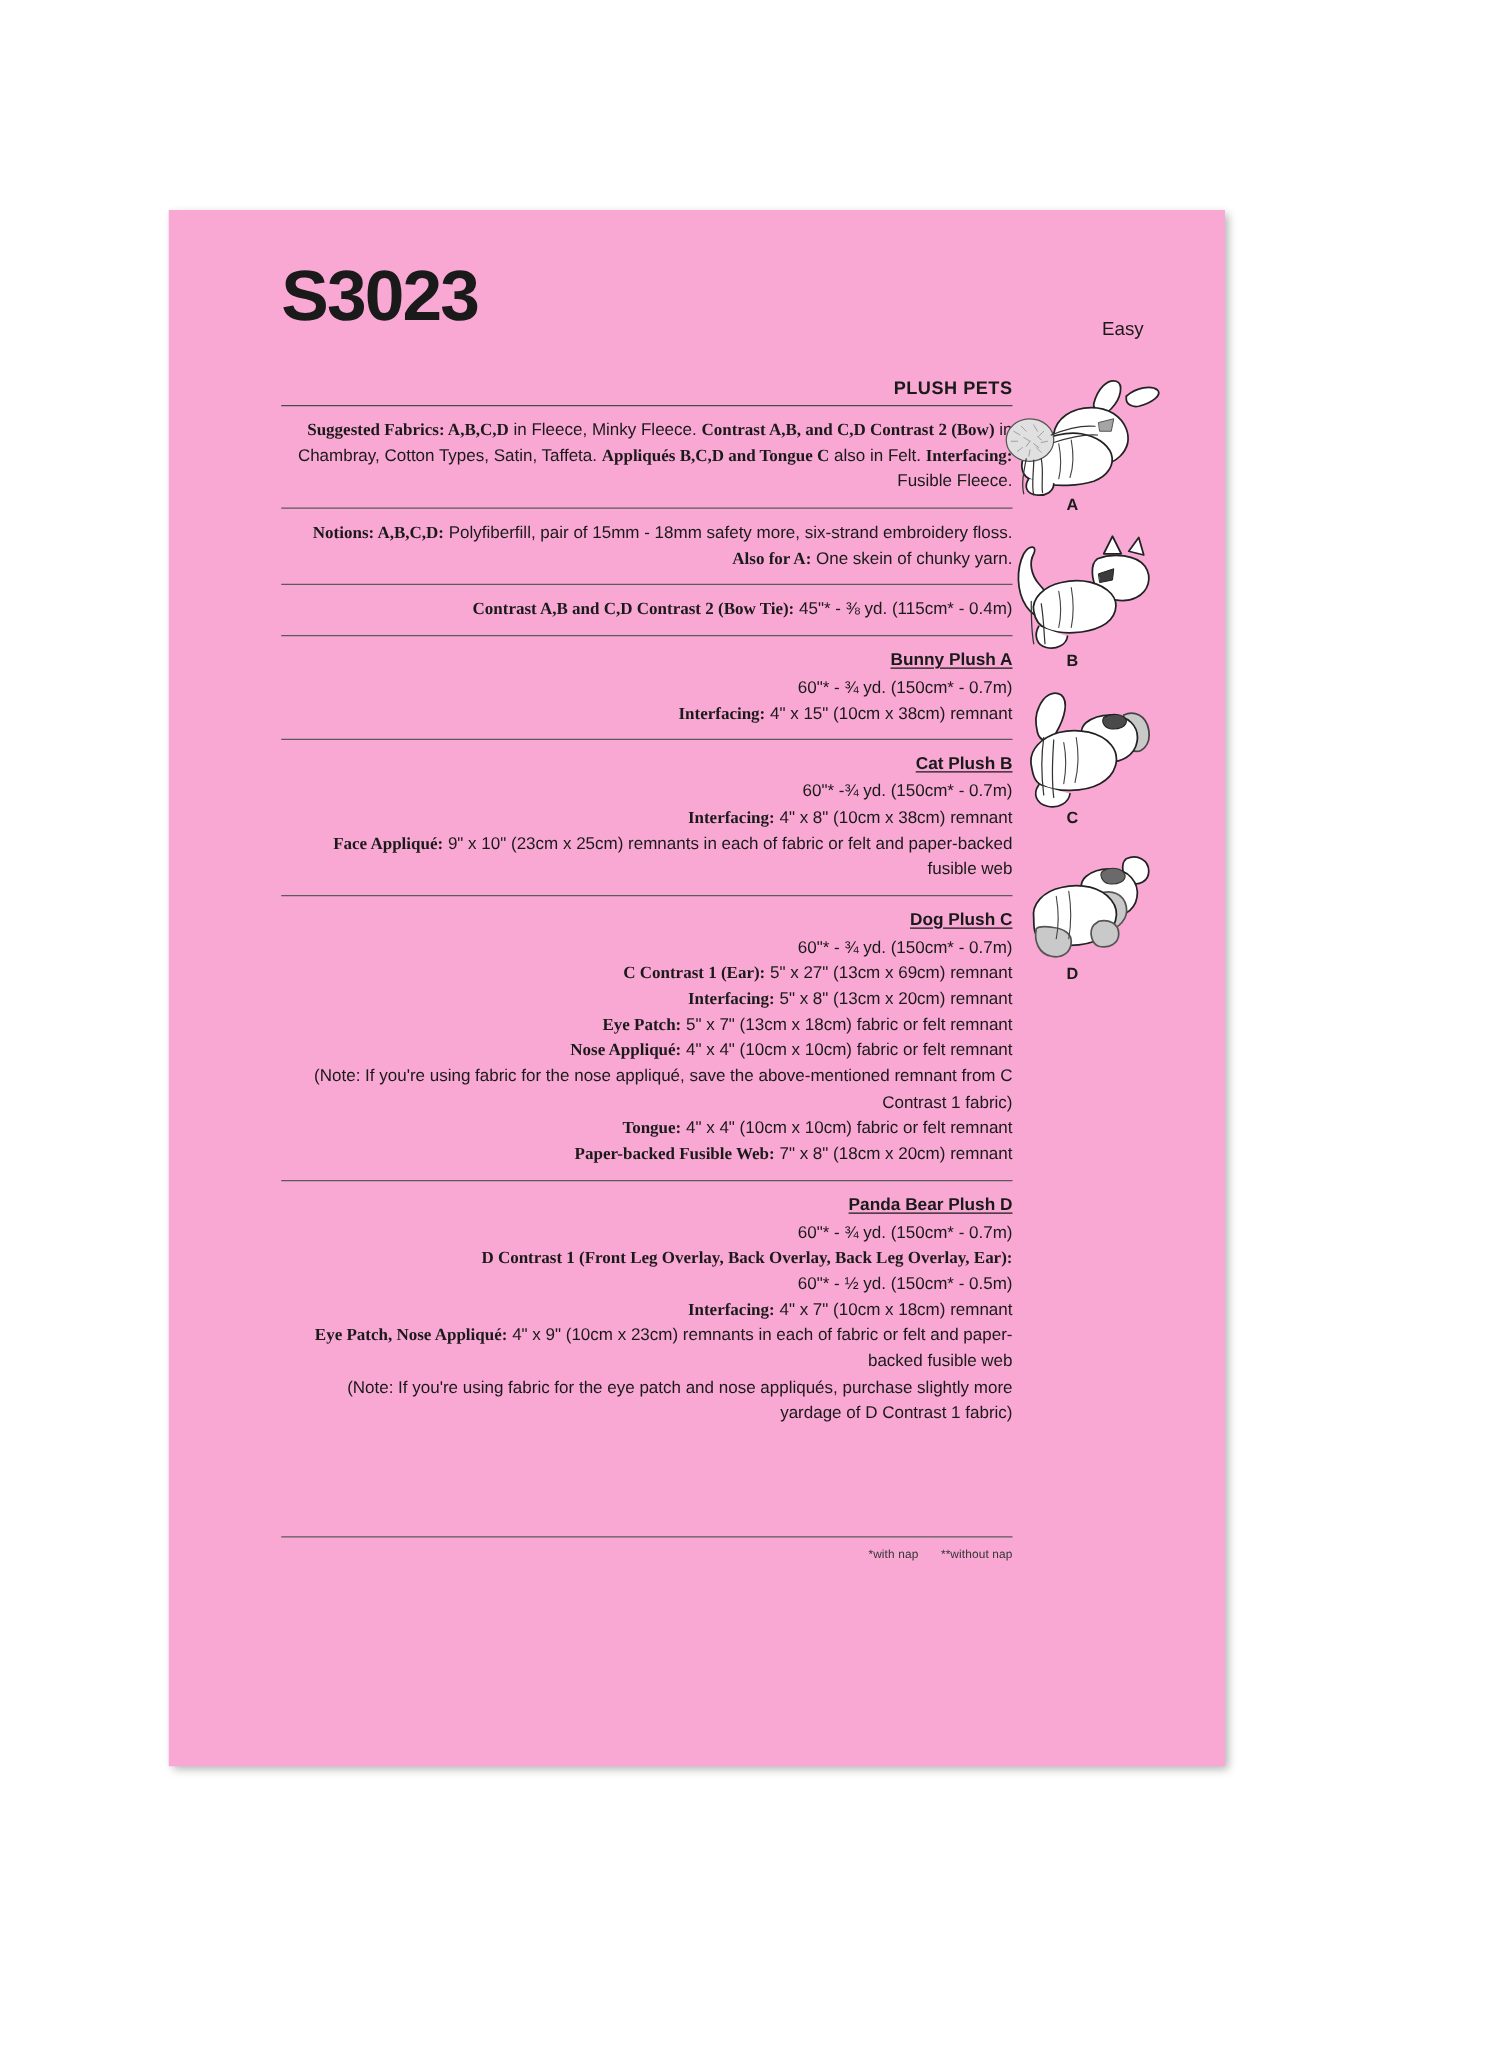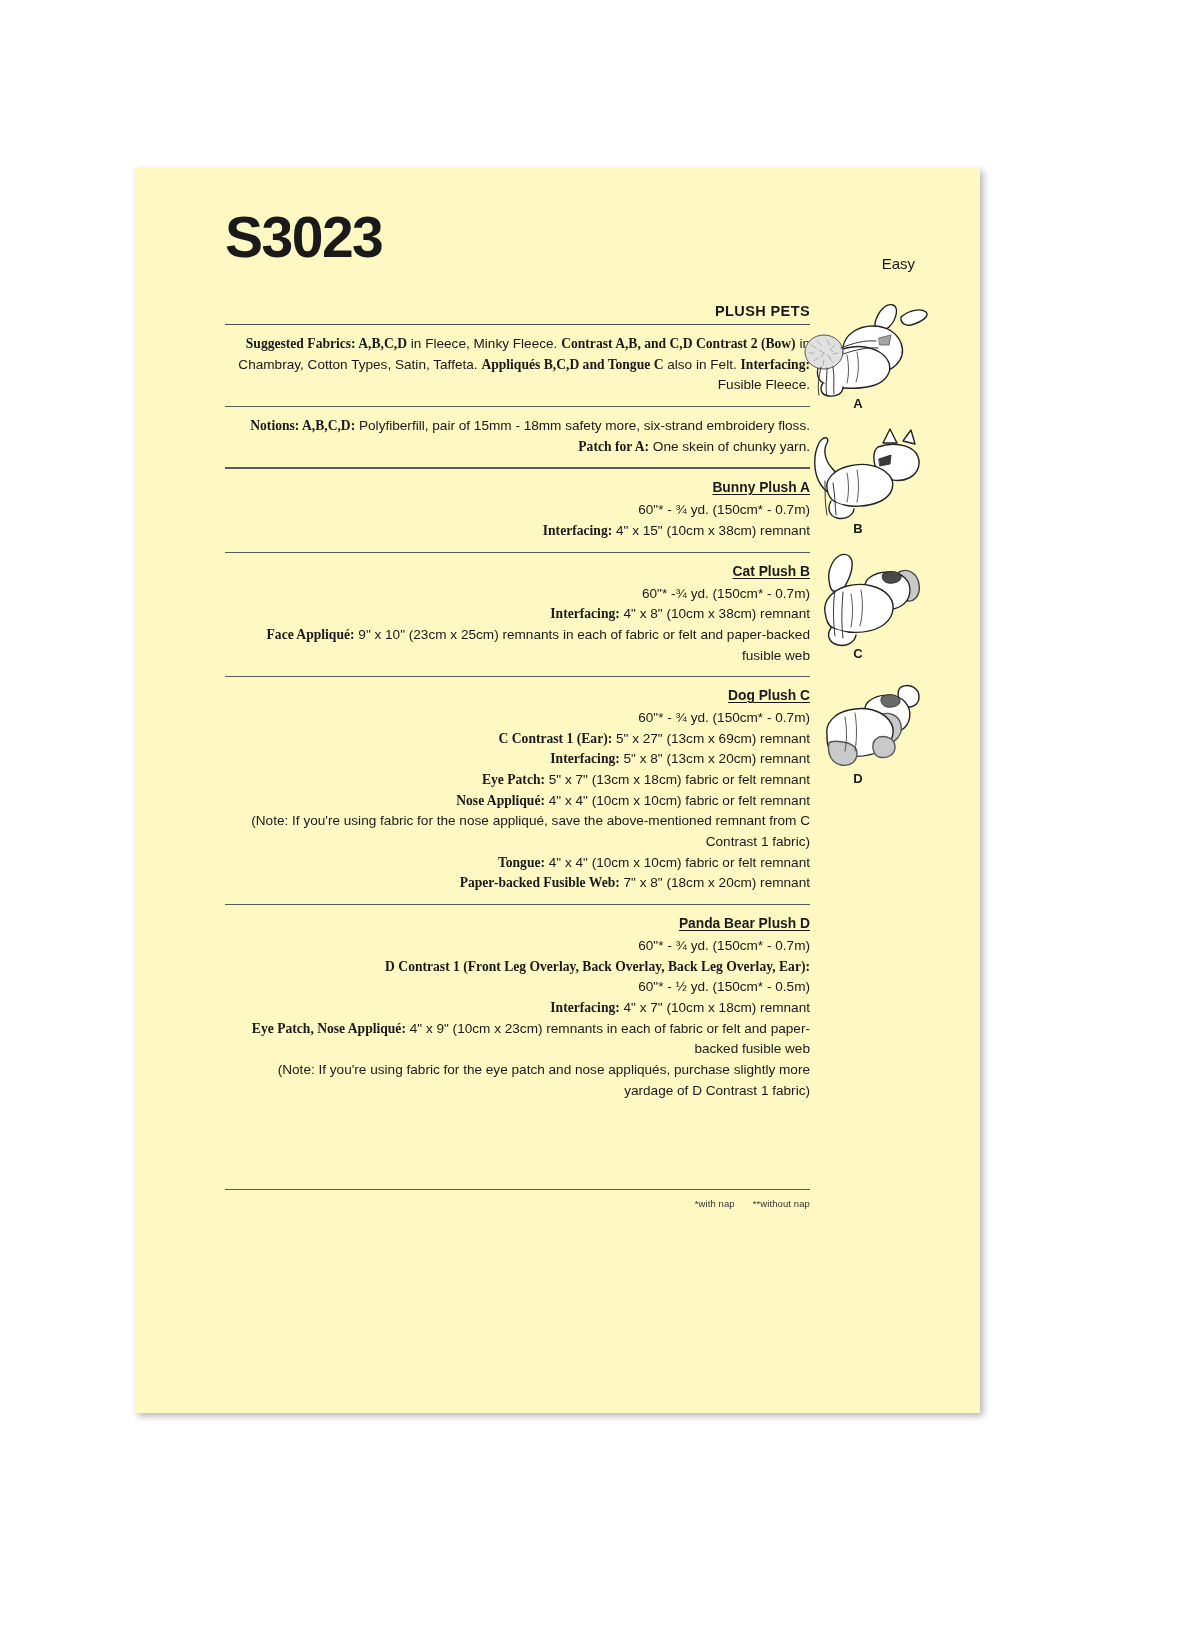--- a/index.html
+++ b/index.html
@@ -15,21 +15,21 @@
     overflow: hidden;
   }
 
   
   .sheet {
     position: absolute;
     left: 135px;
     top: 168px;
     width: 845px;
     height: 1245px;
-    background: #fef9c3;
+    background: #f9a8d4;
     box-shadow: 3px 3px 7px rgba(0,0,0,0.30);
     box-sizing: border-box;
   }
 
   .inner {
     position: absolute;
     left: 90px;
     top: 35px;
     width: 690px;
     height: 1180px;
@@ -155,24 +155,27 @@
 
       <div class="section-kicker">PLUSH PETS</div>
       <hr class="rule">
 
       <div class="block">
         <p><b>Suggested Fabrics: A,B,C,D</b><span> in Fleece, Minky Fleece. </span><b>Contrast A,B, and C,D Contrast 2 (Bow)</b><span> in Chambray, Cotton Types, Satin, Taffeta. </span><b>Appliqués B,C,D and Tongue C</b><span> also in Felt. </span><b>Interfacing:</b><span> Fusible Fleece.</span></p>
       </div>
       <hr class="rule thin">
 
       <div class="block">
-        <p><b>Notions: A,B,C,D:</b><span> Polyfiberfill, pair of 15mm - 18mm safety more, six-strand embroidery floss. </span><b>Patch for A:</b><span> One skein of chunky yarn.</span></p>
-      </div>
-      <hr class="rule thin">
-
+        <p><b>Notions: A,B,C,D:</b><span> Polyfiberfill, pair of 15mm - 18mm safety more, six-strand embroidery floss. </span><b>Also for A:</b><span> One skein of chunky yarn.</span></p>
+      </div>
+      <hr class="rule thin">
+
+      <div class="block">
+        <p><b>Contrast A,B and C,D Contrast 2 (Bow Tie):</b><span> 45"* - ⅜ yd. (115cm* - 0.4m)</span></p>
+      </div>
       <hr class="rule thin">
 
       <div class="block">
         <p><span class="sub-head">Bunny Plush A</span></p>
         <p><span>60"* - ¾ yd. (150cm* - 0.7m)</span></p>
         <p><b>Interfacing:</b><span> 4" x 15" (10cm x 38cm) remnant</span></p>
       </div>
       <hr class="rule thin">
 
       <div class="block">

